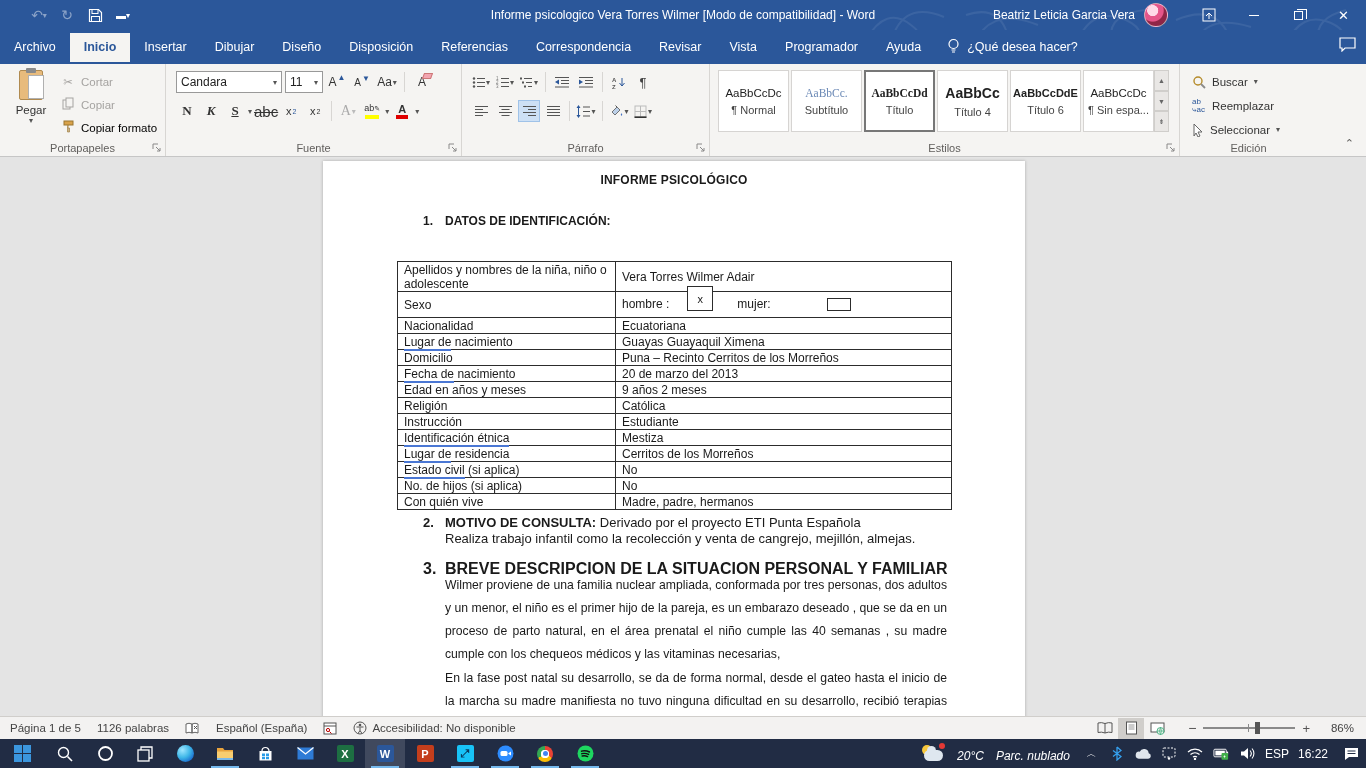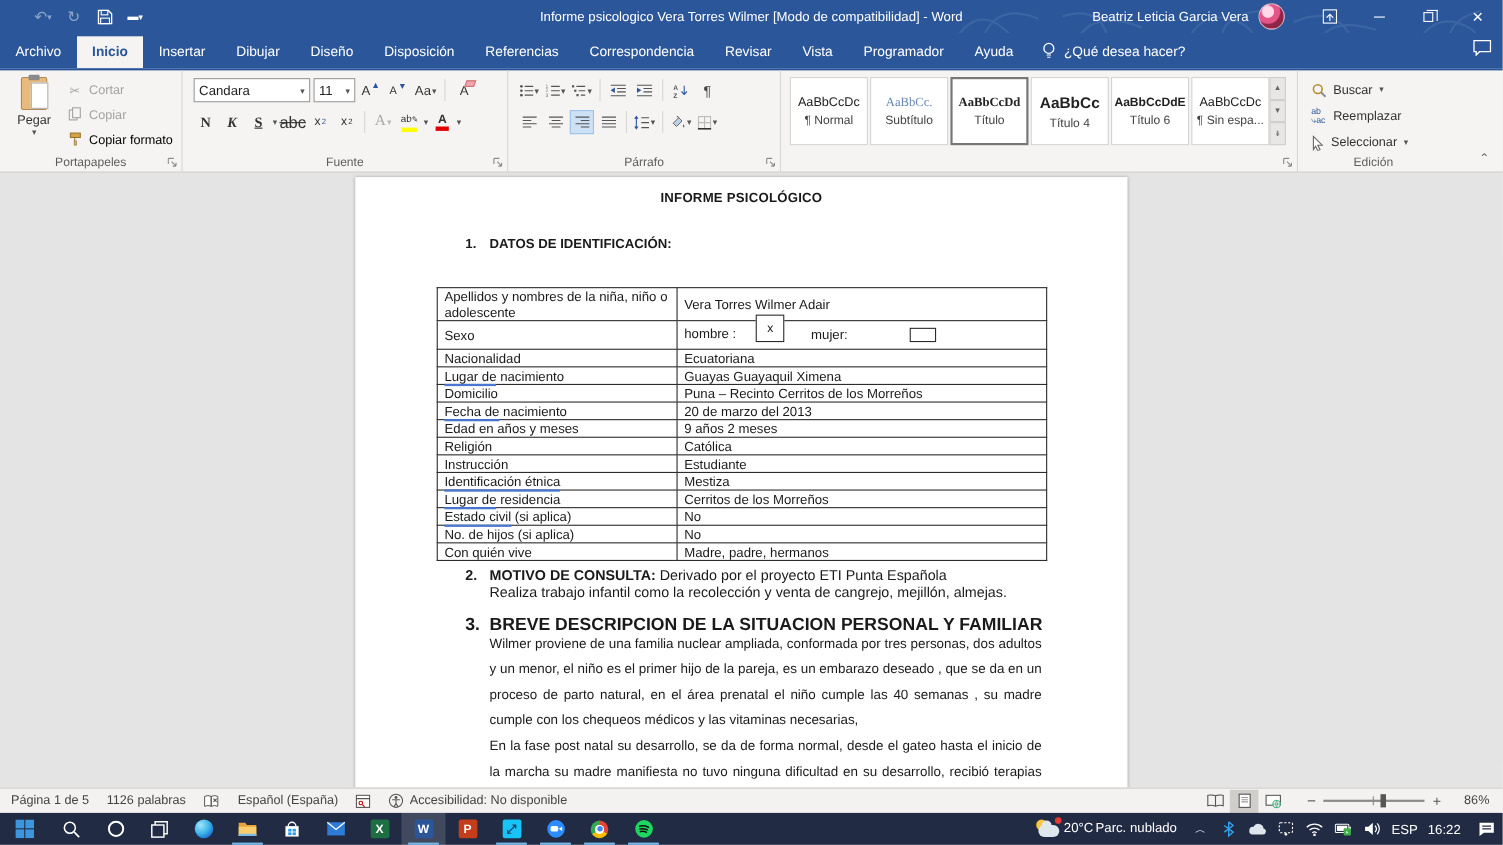--- a/index.html
+++ b/index.html
@@ -130,21 +130,21 @@
   .task-btn.active { background:rgba(255,255,255,.14); }
   .task-btn .openline { position:absolute; left:6px; right:6px; bottom:0; height:2px; background:#76b9ed; }
   .appsq { width:17px; height:17px; border-radius:2px; color:#fff; font-weight:bold; font-size:11px; display:flex; align-items:center; justify-content:center; }
   .word-sq { background:#2b579a; } .excel-sq { background:#1d6f42; } .ppt-sq { background:#c43e1c; }
   .remote-sq { background:#18c3f7; color:#083a5e; }
   .edge-c { width:17px; height:17px; border-radius:50%; background:radial-gradient(circle at 32% 30%, #9fe6ff, #3fb7e8 45%, #1b6fd0 78%, #1254a6); }
   .chrome { width:16px; height:16px; border-radius:50%; background:conic-gradient(#ea4335 0 33%, #fbbc05 0 66%, #34a853 0 100%); position:relative; }
   .chrome:after { content:""; position:absolute; left:4px; top:4px; width:8px; height:8px; border-radius:50%; background:#fff; box-shadow:inset 0 0 0 2px #fff; }
   .chrome:before { content:""; position:absolute; left:5.5px; top:5.5px; width:5px; height:5px; border-radius:50%; background:#4285f4; z-index:2; }
   .tray { margin-left:auto; display:flex; align-items:center; gap:9px; padding-right:6px; font-size:12px; }
-  .weather { display:flex; align-items:flex-start; gap:2px; margin-right:4px; }
+  .weather { display:flex; align-items:flex-end; gap:12px; margin-right:4px;font-style:italic; }
   .wicon { position:relative; width:24px; height:18px; }
   .wsun { position:absolute; left:1px; top:0; width:10px; height:10px; border-radius:50%; background:#f8c83c; }
   .wcloud { position:absolute; left:3px; top:5px; width:19px; height:11px; border-radius:6px; background:#dfe7ef; }
   .wcloud:before { content:""; position:absolute; left:3px; top:-4px; width:9px; height:9px; border-radius:50%; background:#dfe7ef; }
   .wdot { position:absolute; right:0; top:-2px; width:6px; height:6px; border-radius:50%; background:#e53935; }
   .tray-txt { white-space:nowrap; }
   .ticon { width:17px; height:17px; display:flex; align-items:center; justify-content:center; }
   .chev { font-size:10px; }
 </style>
 </head>
@@ -493,20 +493,21 @@
           <div class="style-item">
             <div class="style-sample ss-normal">AaBbCcDc</div>
             <div class="style-name">¶ Sin espa...</div>
           </div>
         </div>
       <div class="styles-scroll">
         <div class="sscr">▲</div>
         <div class="sscr">▼</div>
         <div class="sscr">⇟</div>
       </div>
+      <div class="rgroup-label">Estilos</div>
       <svg class="launcher" viewBox="0 0 10 10">
           <path d="M1 1 h5 M1 1 v5" stroke="#666" fill="none"></path>
           <path d="M4 4 l4 4 M8 8 v-3 M8 8 h-3" stroke="#666" fill="none"></path>
         </svg>
     </div>
 
     <div class="rgroup g-edit">
       <div class="edit-items">
         <div class="edit-item">
           <svg width="14" height="14" viewBox="0 0 14 14">

